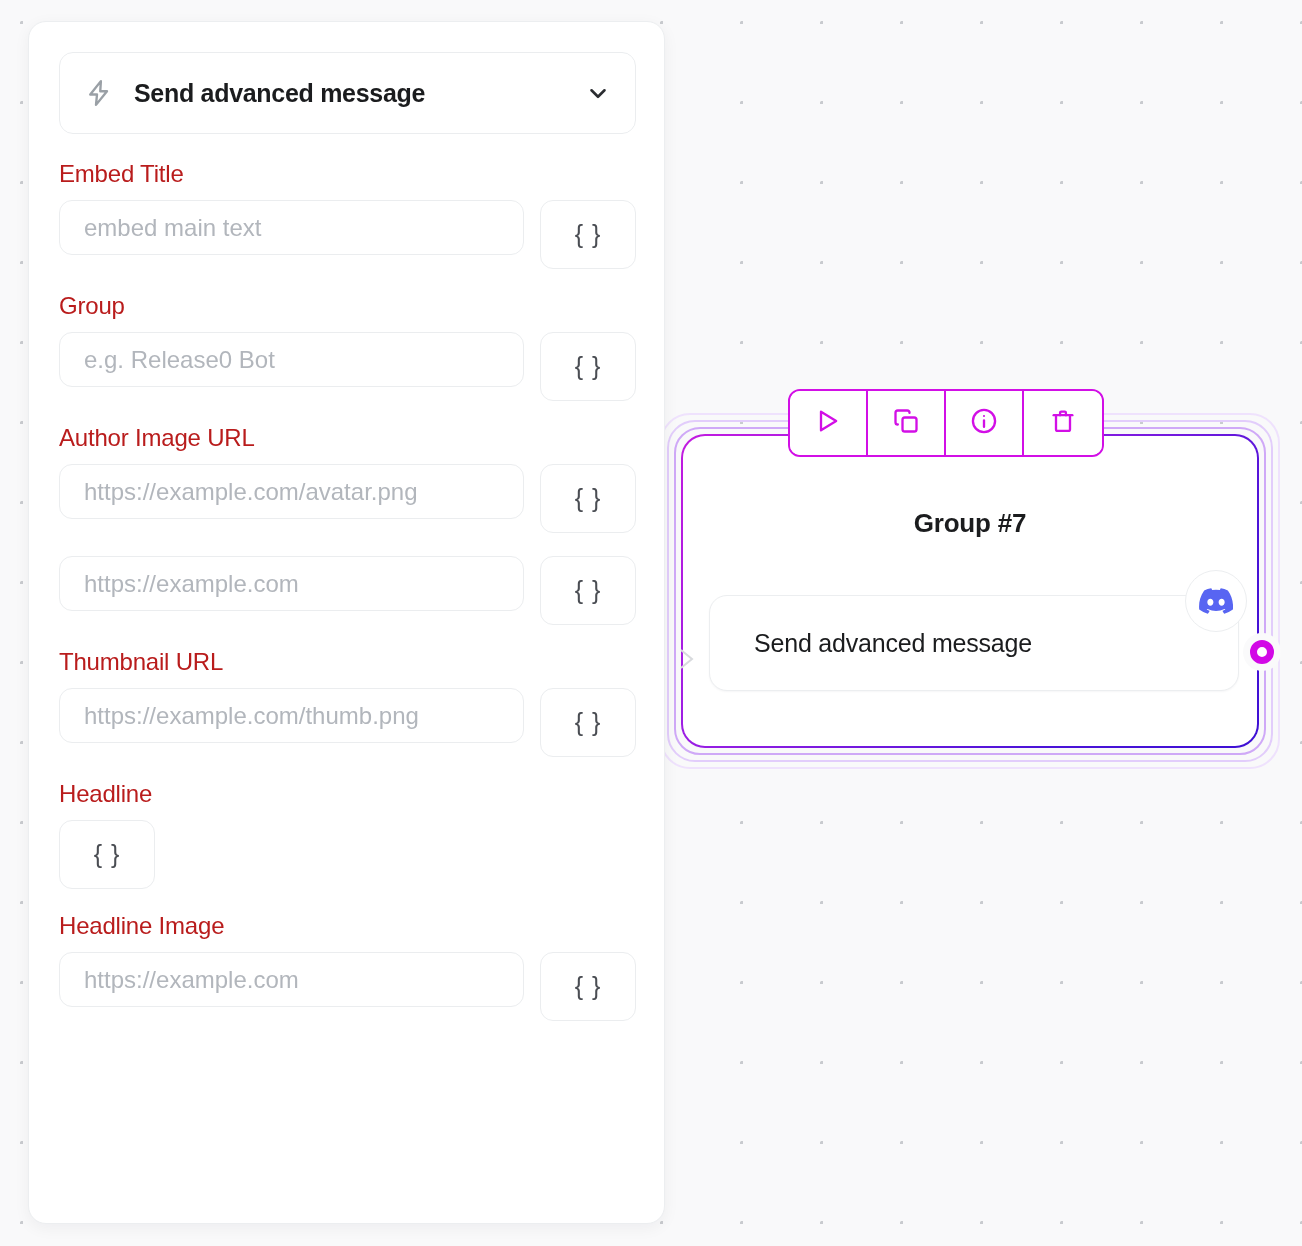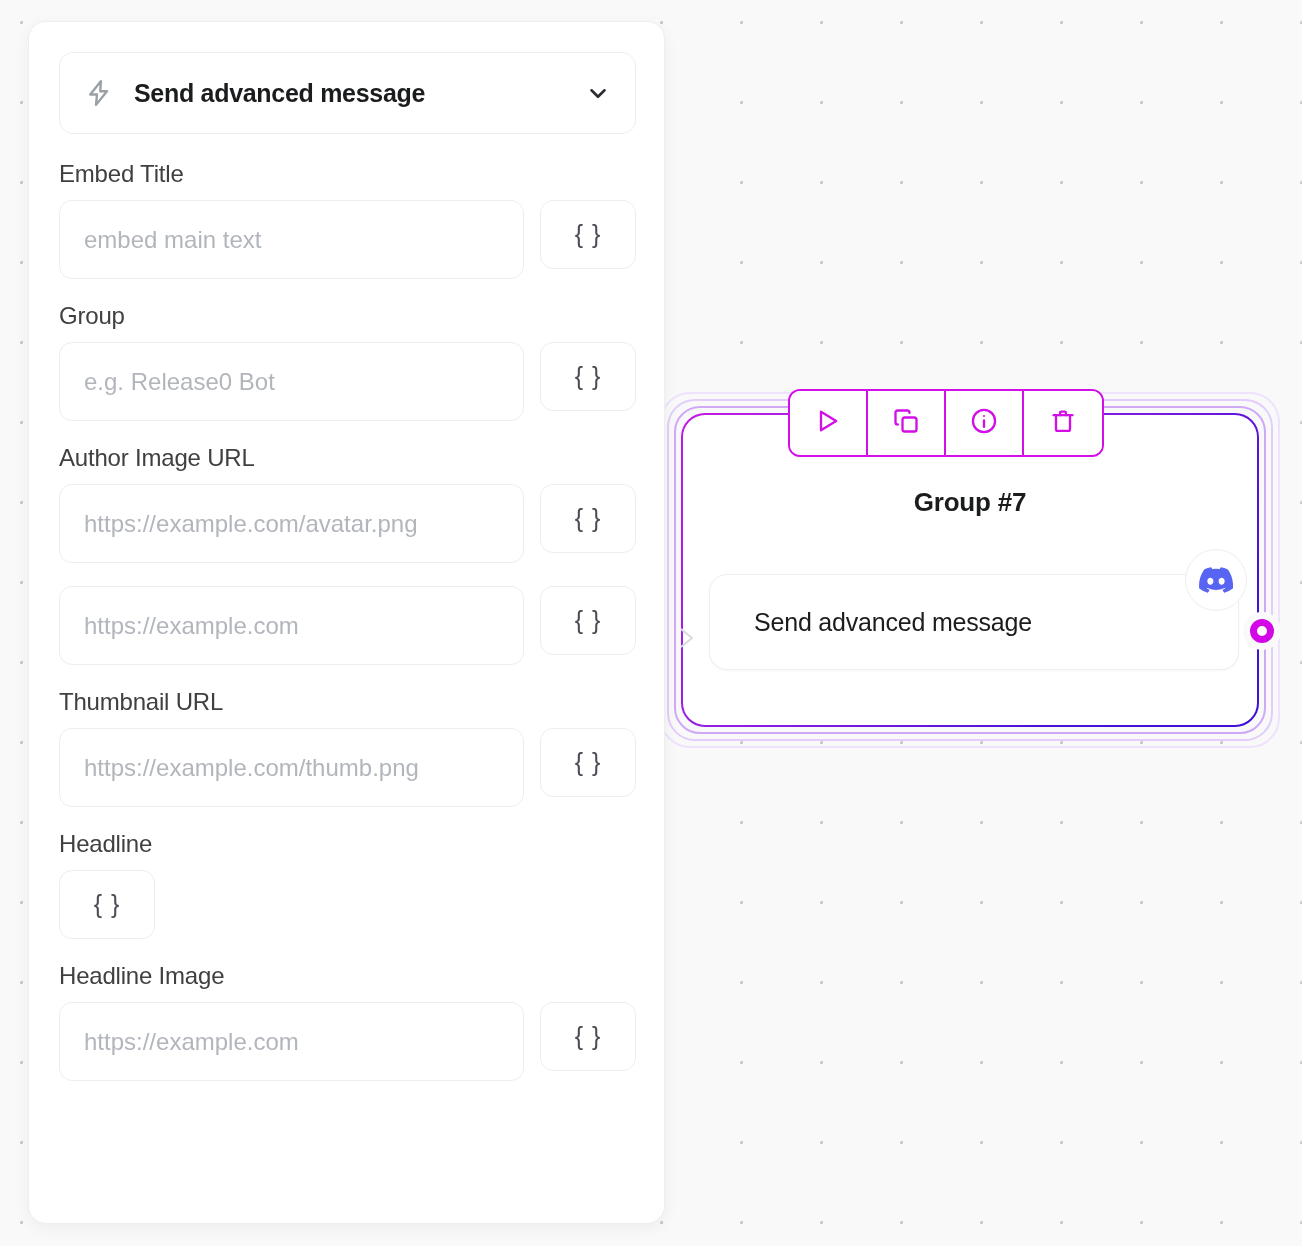--- a/index.html
+++ b/index.html
@@ -19,21 +19,21 @@
     background-color: #f9f9fa;
     background-image: radial-gradient(circle at 1.6px 1.6px, #c9cbcf 1.5px, transparent 1.6px);
     background-size: 80px 80px;
     background-position: 20px 21px;
   }
 
   
   #node-wrap {
     position: absolute;
     left: 660px;
-    top: 392px;
+    top: 413px;
     width: 620px;
     height: 356px;
   }
 
   .ring {
     position: absolute;
     border-radius: 30px;
     pointer-events: none;
   }
   .ring.r4 { left: 0px;  top: 0px;  right: 0px;  bottom: 0px;  border: 2px solid #efe2fd; }
@@ -182,31 +182,31 @@
     color: #1b1c1e;
     margin-left: 20px;
     letter-spacing: -0.3px;
   }
   #action-chevron { flex: 0 0 auto; display: flex; align-items: center; }
 
   .field-group { margin-bottom: 23px; }
 
   .field-label {
     font-size: 24px;
-    color: #404040;
+    color: #b91c1c;
     letter-spacing: -0.2px;
     margin-bottom: 12px;
     display: block;
   }
 
   .field-row { display: flex; gap: 16px; align-items: stretch; }
 
   .field-input {
     flex: 1 1 auto;
-    height: 79px;
+    height: 55px;
     border: 1px solid #ebedef;
     border-radius: 13px;
     font-size: 24px;
     font-family: "Liberation Sans", sans-serif;
     color: #17181a;
     padding: 0 24px;
     background: #fff;
     outline: none;
   }
   .field-input::placeholder { color: #b2b6bc; }

